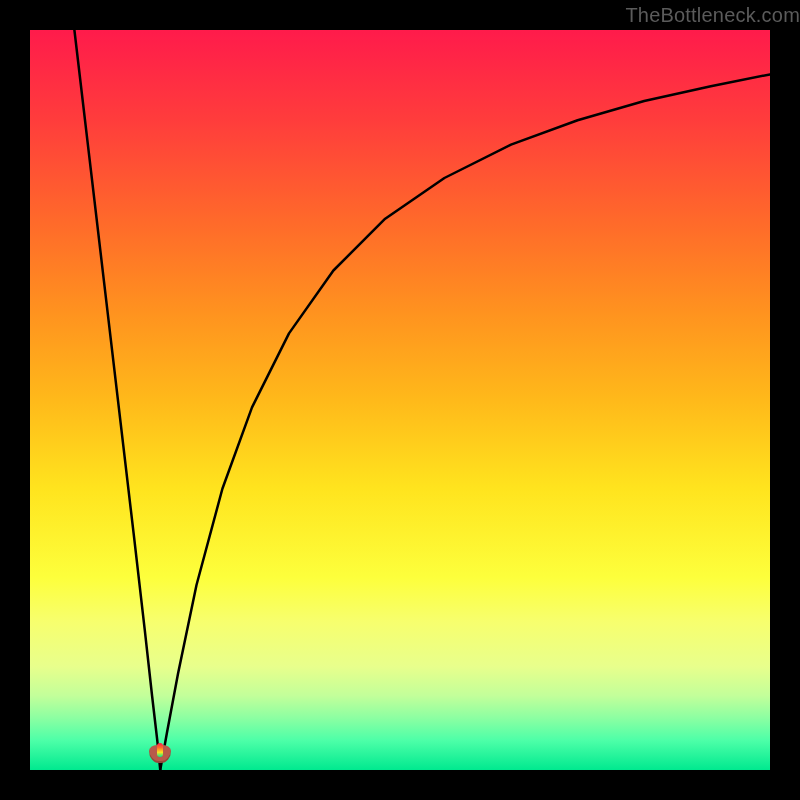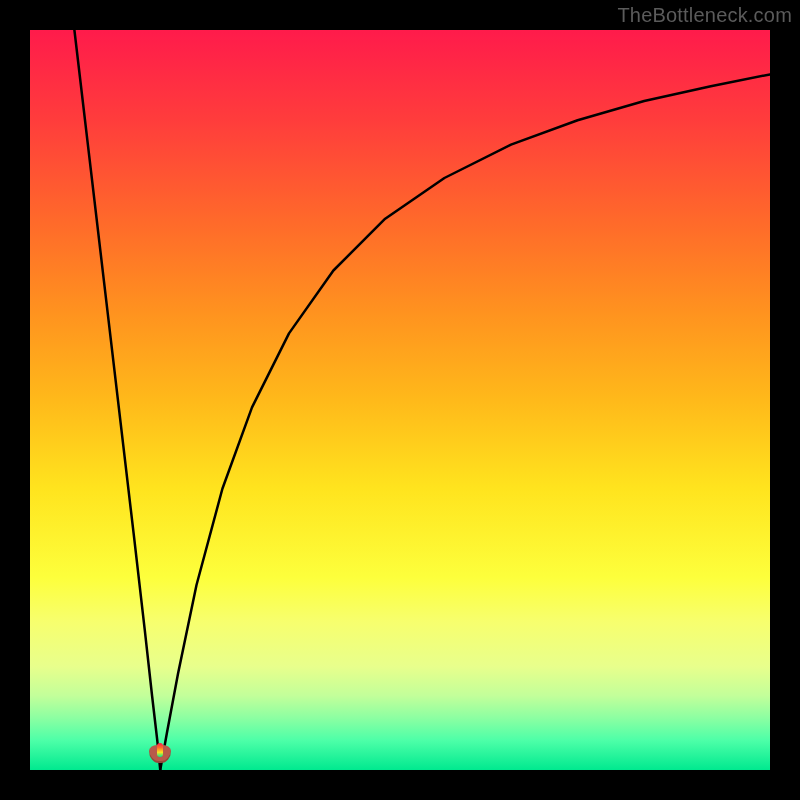--- a/index.html
+++ b/index.html
@@ -65,21 +65,21 @@
     top: -2px;
     width: 6px;
     height: 14px;
     background: linear-gradient(to bottom, #ff1b4b, #ff6a2a, #ffe41e, #00e98f);
     transform: translateX(-50%);
     border-radius: 3px;
   }
   .watermark {
     position: absolute;
     top: 4px;
-    right: 8px;
+    right: 0;
     color: #5b5b5b;
     font-size: 20px;
     font-weight: 500;
     letter-spacing: 0.2px;
     user-select: none;
   }
 </style>
 </head>
 <body>
 

